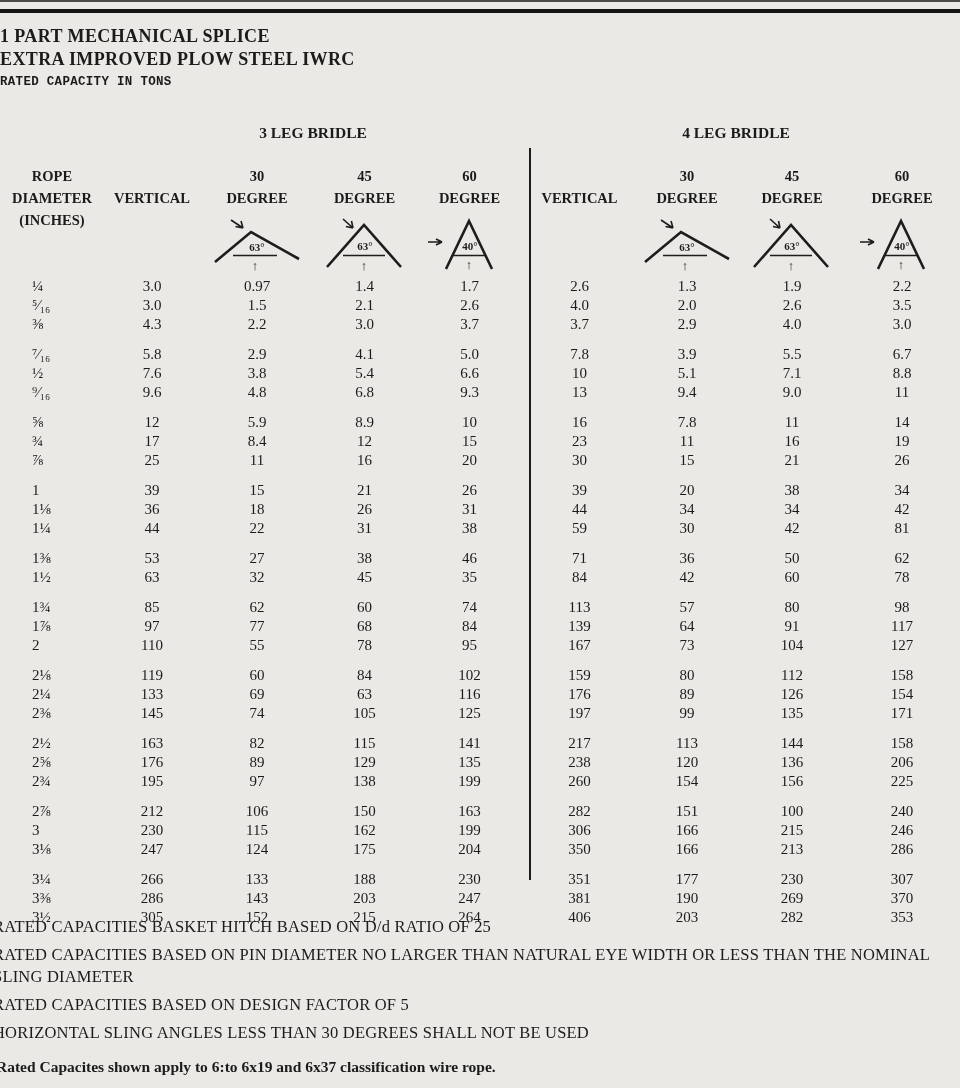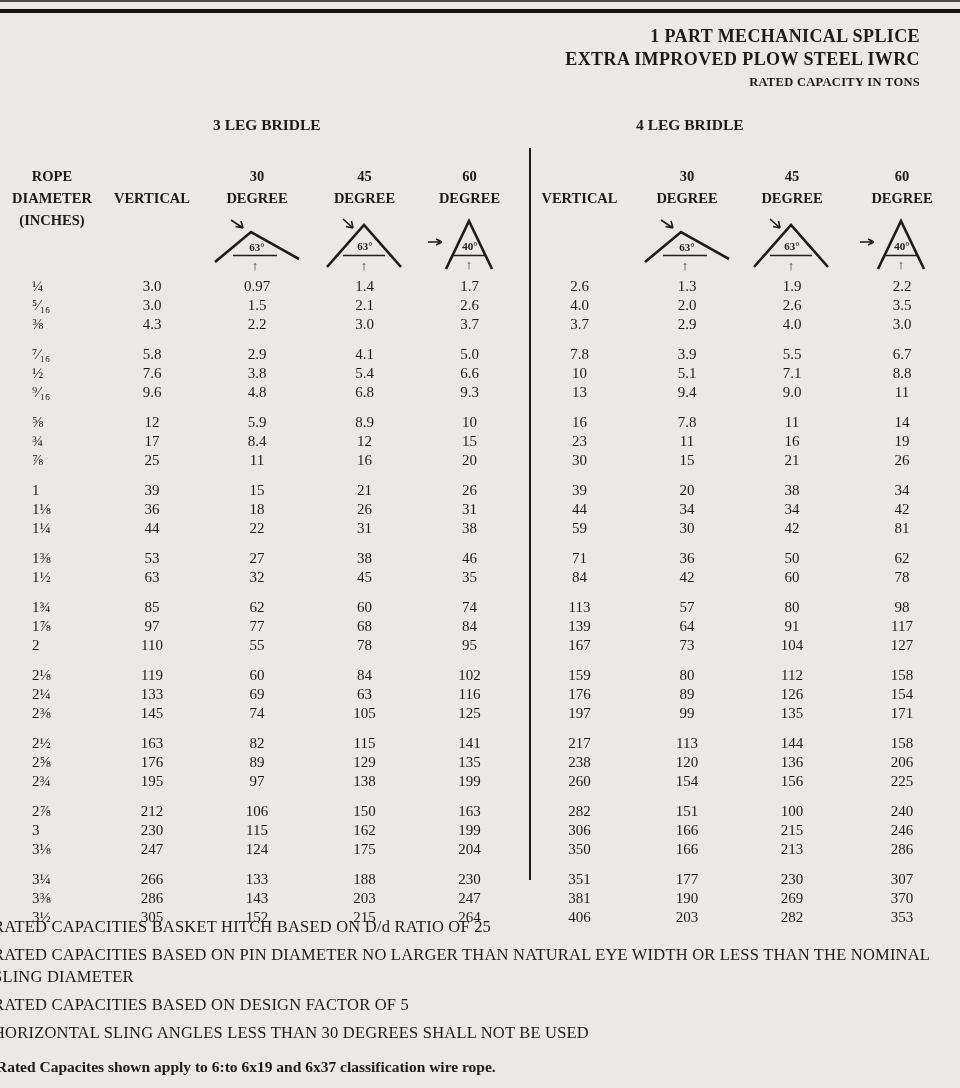--- a/index.html
+++ b/index.html
@@ -5,26 +5,26 @@
   html,body{margin:0;padding:0;}
   body{
     width:960px;height:1088px;overflow:hidden;position:relative;
     background:#eae9e5;
     font-family:"Liberation Serif","DejaVu Serif",serif;
     color:#1b1b1b;
   }
   .edge-top{position:absolute;left:0;top:0;width:960px;height:2px;background:#4a4a48;}
   .rule-top{position:absolute;left:0;top:9px;width:960px;height:4px;background:#151515;}
 
-  .title-block{position:absolute;left:0;top:26px;width:920px;text-align:right;}
+  .title-block{position:absolute;left:0;top:26px;width:920px;text-align:left;}
   .title-1{font-size:18px;font-weight:bold;letter-spacing:.4px;}
   .title-2{font-size:18px;font-weight:bold;letter-spacing:.4px;margin-top:2px;}
-  .title-3{font-size:12.5px;font-weight:bold;margin-top:5px;letter-spacing:.3px;}
-
-  .bridle-title{position:absolute;top:116px;width:200px;text-align:left;font-size:15.5px;font-weight:bold;}
+  .title-3{font-size:12.5px;font-weight:bold;margin-top:5px;letter-spacing:.3px;font-family:Liberation Mono, monospace;}
+
+  .bridle-title{position:absolute;top:124px;width:200px;text-align:center;font-size:15.5px;font-weight:bold;}
   .bridle-left{left:213px;}
   .bridle-right{left:636px;}
 
   .hdr-row{position:absolute;left:2px;top:146px;width:955px;display:flex;}
   .hdr-cell{text-align:center;font-weight:bold;font-size:14.5px;line-height:22px;margin-top:19px;}
   .c0{width:100px;} .c1{width:100px;} .c2{width:110px;} .c3{width:105px;} .c4{width:105px;}
   .c5{width:115px;} .c6{width:100px;} .c7{width:110px;} .c8{width:110px;}
   .hdr-cell .blank{height:22px;}
   .angle-svg{margin-top:8px;}
 

